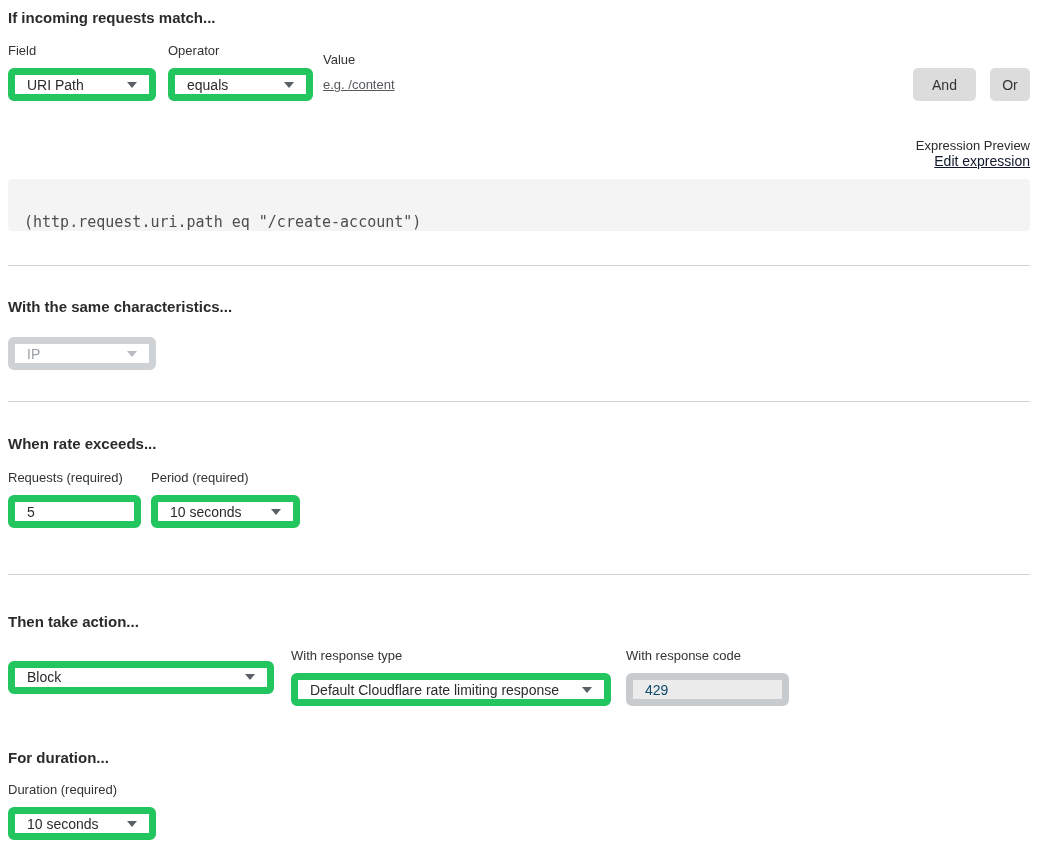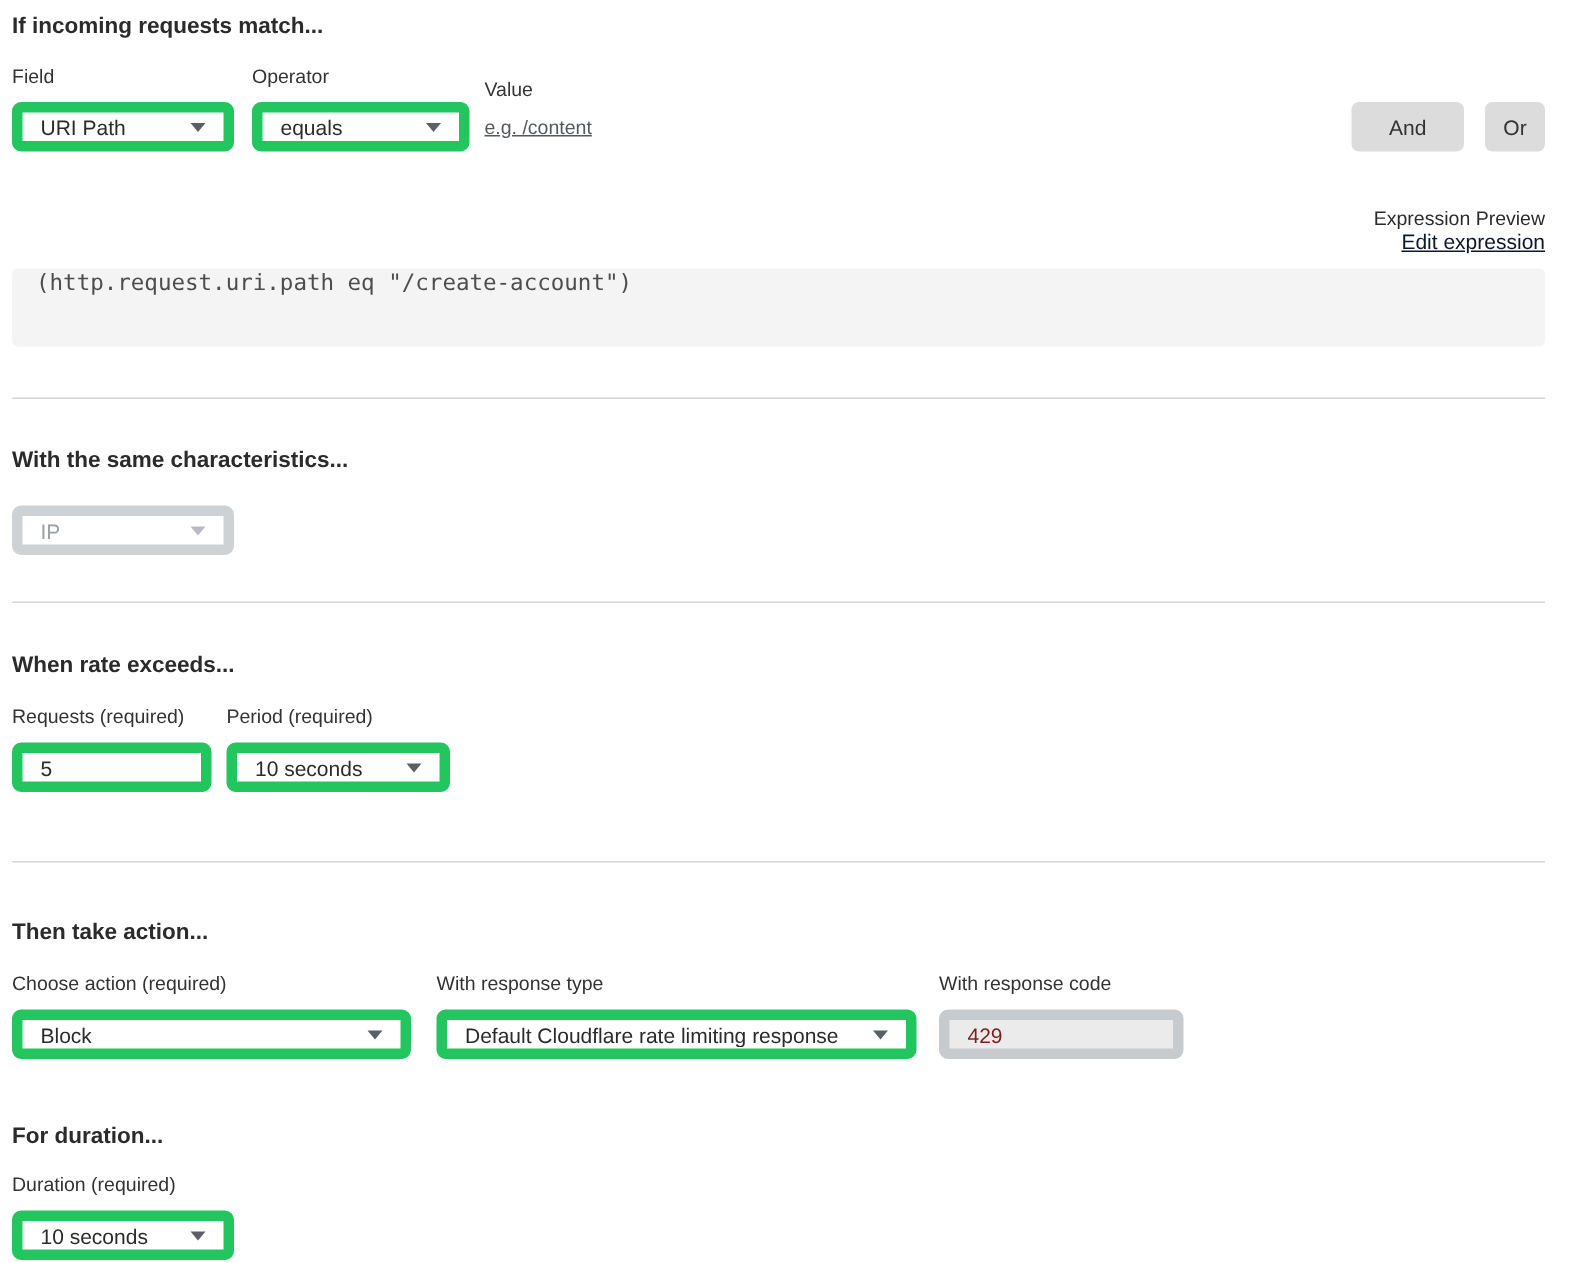--- a/index.html
+++ b/index.html
@@ -53,21 +53,21 @@
     border-color: #cfd2d5;
     color: #9ba1a6;
     cursor: default;
   }
   .select.disabled .caret { border-top-color: #b8bcc0; }
 
   input.text-input { display: block; }
   input.disabled-input {
     background: #ebebeb;
     border-color: #c8cbce;
-    color: #7f1d1d;
+    color: #0c4a6e;
   }
 
   .helper-text {
     font-size: 13px;
     color: #55595e;
     margin-top: 7px;
     line-height: 15px;
     text-decoration: underline;
   }
 
@@ -96,21 +96,21 @@
     color: #0f172a;
     text-decoration: underline;
     cursor: pointer;
   }
   .code-block {
     margin-top: 10px;
     background: #f4f4f4;
     border-radius: 4px;
     height: 52px;
     display: flex;
-    align-items: flex-start;
+    align-items: flex-end;
     padding: 0 16px;
   }
   .code-text {
     font-family: "DejaVu Sans Mono", "Liberation Mono", monospace;
     font-size: 15px;
     color: #4d4d4d;
     white-space: pre;
   }
 
   hr.divider {
@@ -156,21 +156,21 @@
         <span class="caret"></span>
       </div>
     </div>
 
     <div class="flex-1" style="margin-right:12px">
       <span class="field-label">Value</span>
       <div class="helper-text">e.g. /content</div>
     </div>
 
     <div style="padding-top:25px; display:flex;">
-      <button class="pill-btn" style="width:75px; margin-right:14px">And</button>
+      <button class="pill-btn" style="width:63px; margin-right:14px">And</button>
       <button class="pill-btn" style="width:40px">Or</button>
     </div>
   </div>
 
   <div class="expr-header">
     <span class="expr-label">Expression Preview</span>
     <a class="edit-link">Edit expression</a>
   </div>
   <div class="code-block">
     <span class="code-text">(http.request.uri.path eq "/create-account")</span>
@@ -201,21 +201,20 @@
         <span class="caret"></span>
       </div>
     </div>
   </div>
 
   <hr class="divider" style="margin-top:46px">
 
   <h2 class="section-title" style="margin-top:37px">Then take action...</h2>
   <div class="controls-row m-t-16">
     <div class="w-266" style="margin-right:17px">
-      <span class="field-label">Choose action (required)</span>
       <div class="select">
         <span class="value">Block</span>
         <span class="caret"></span>
       </div>
     </div>
     <div class="w-320" style="margin-right:15px">
       <span class="field-label">With response type</span>
       <div class="select">
         <span class="value">Default Cloudflare rate limiting response</span>
         <span class="caret"></span>

